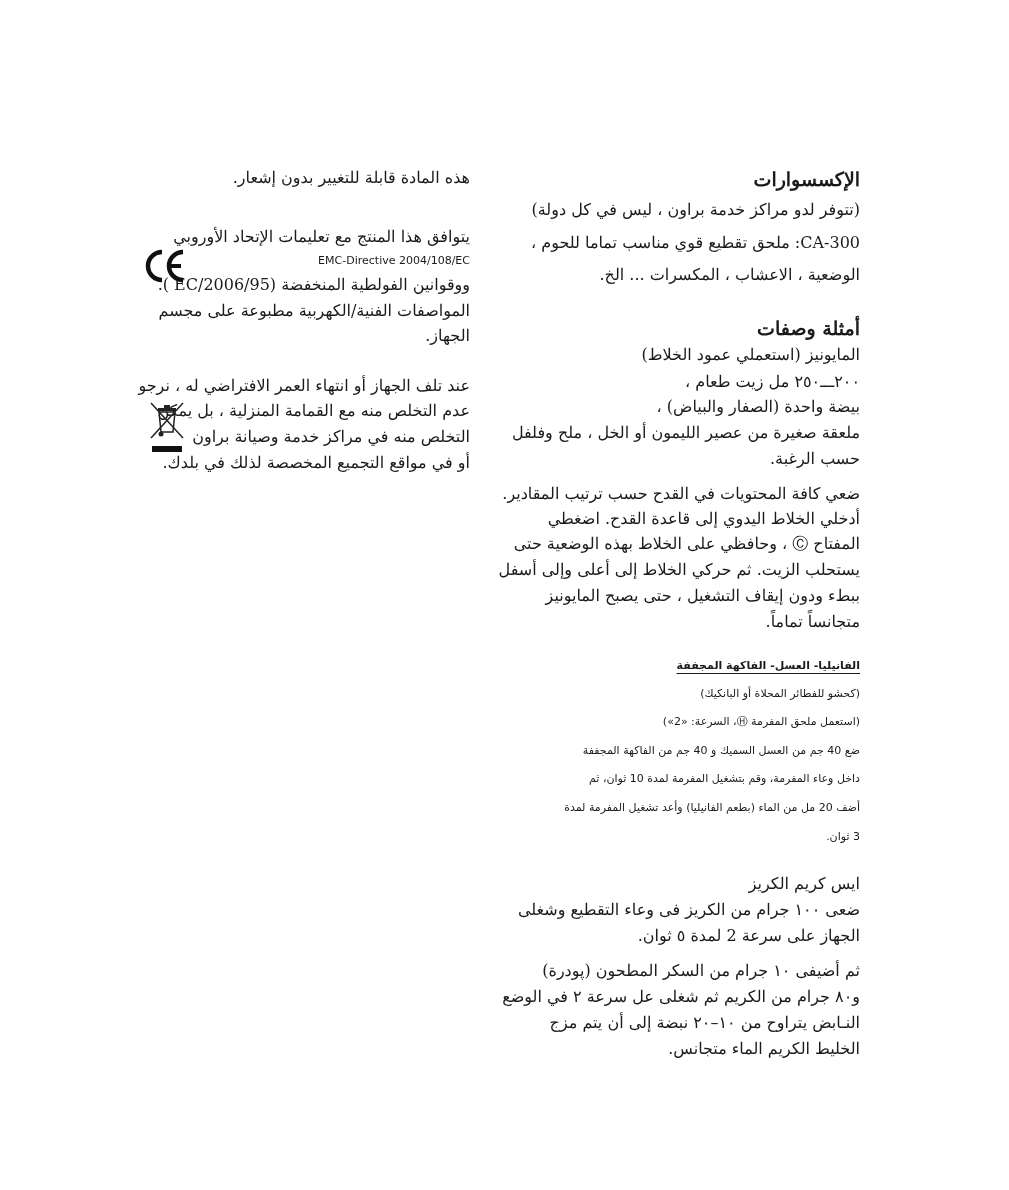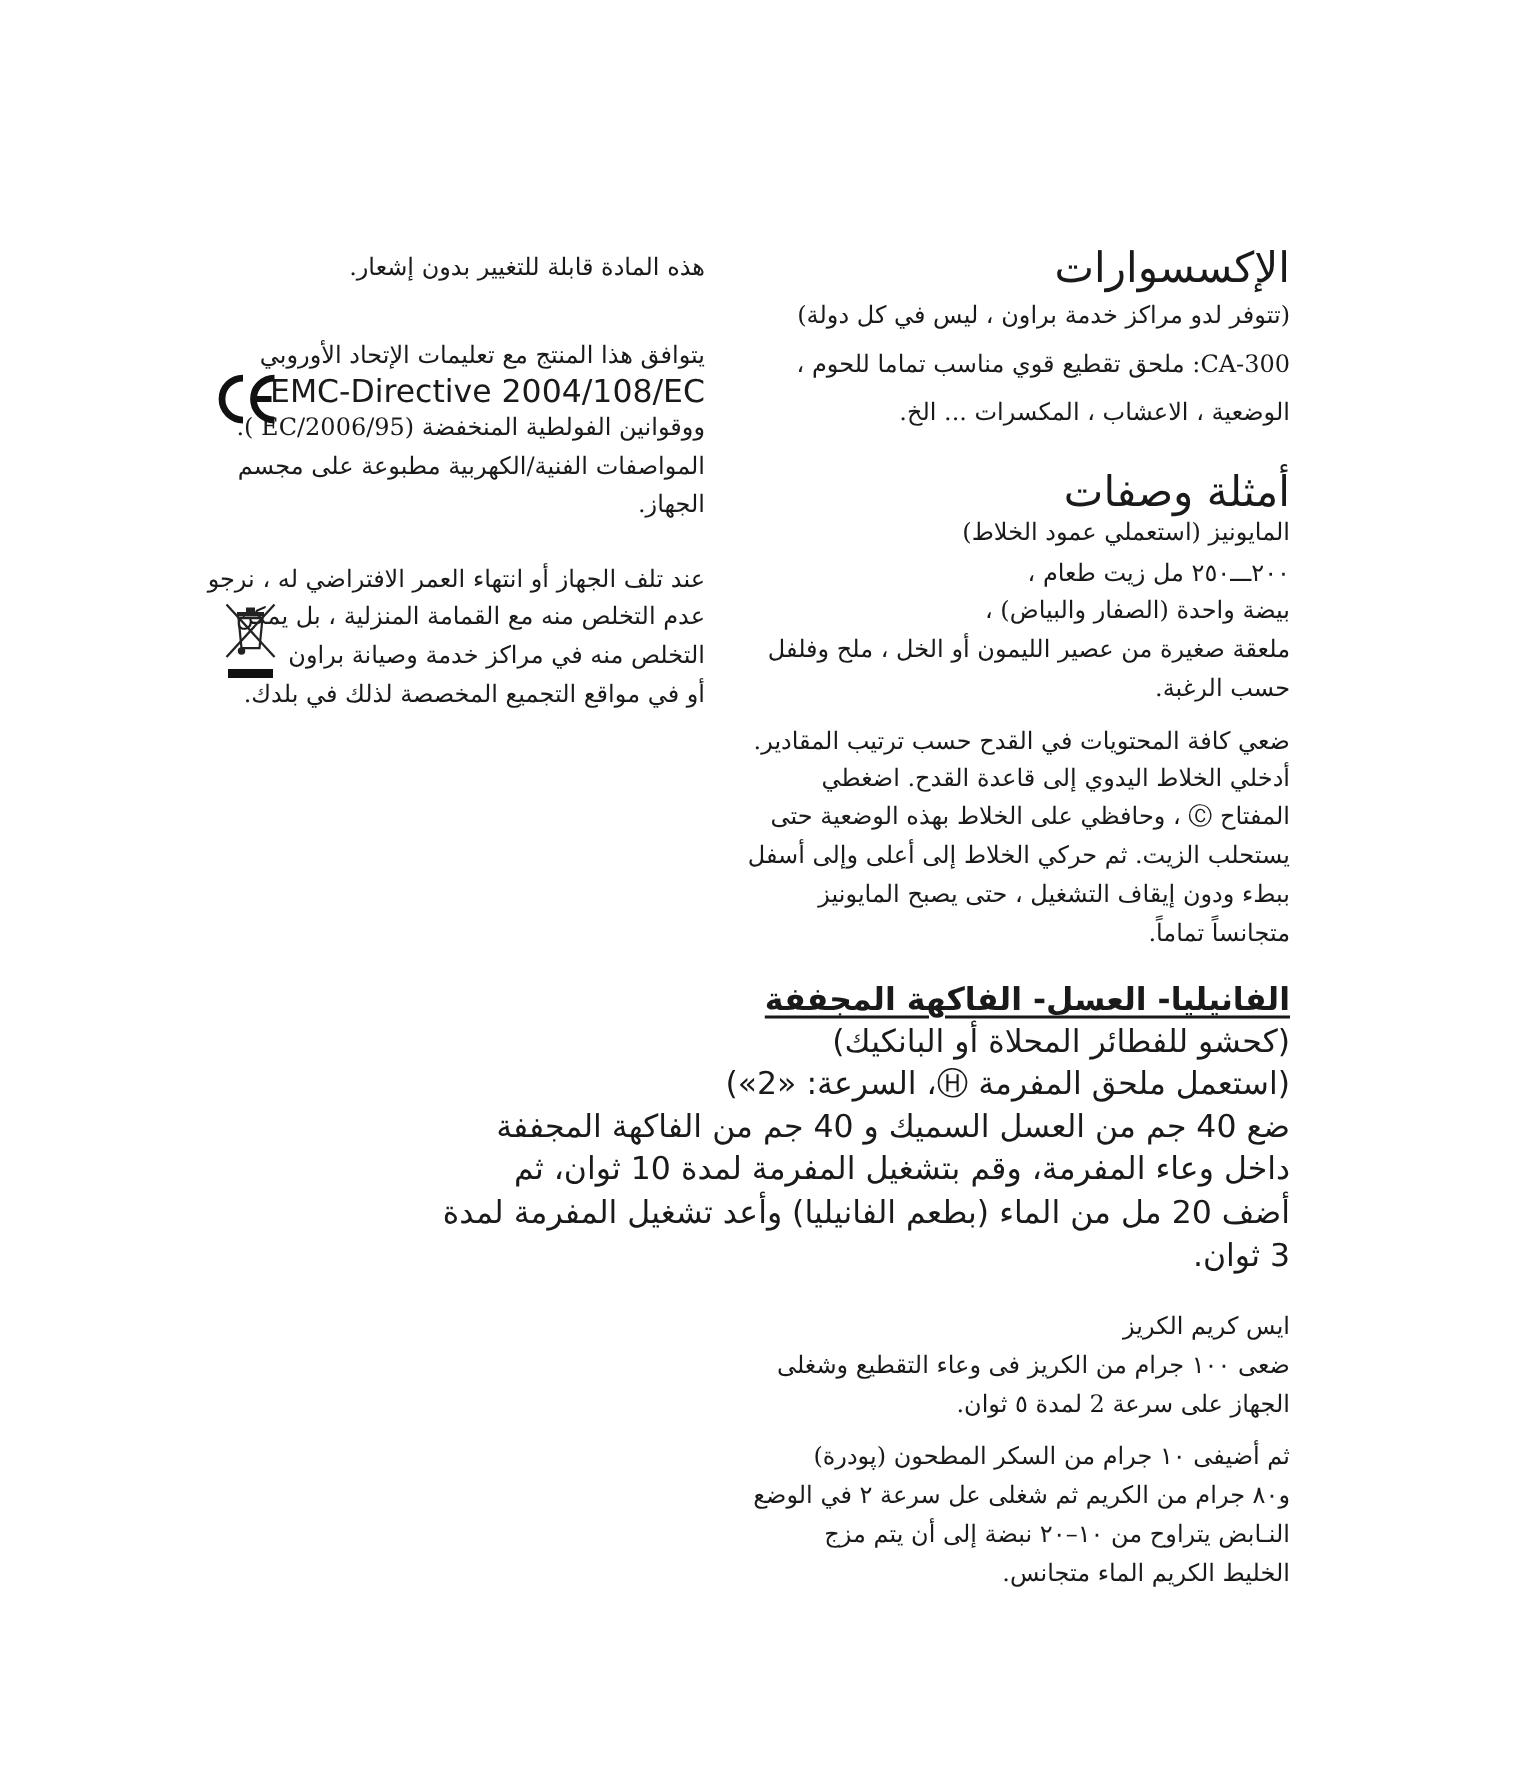--- a/index.html
+++ b/index.html
@@ -1,22 +1,22 @@
 <!DOCTYPE html>
 <html><head>
 <meta charset="utf-8">
 <style>
   html, body { margin: 0; padding: 0; background: #ffffff; }
   body { width: 1009px; height: 1190px; position: relative; overflow: hidden; color: #1a1a1a; }
   .col { position: absolute; direction: rtl; text-align: right; font-family: "DejaVu Serif", serif; }
   .line { position: absolute; right: 0; white-space: nowrap; font-size: 16px; line-height: 20px; }
-  .heading { font-weight: normal; font-size: 28px; line-height: 24px; }
+  .heading { font-weight: bold; font-size: 19px; line-height: 24px; }
   .subhead { font-weight: bold; font-size: 16px; text-decoration: underline; text-underline-offset: 4px; }
   .ul { text-underline-offset: 4px; }
-  .sans { font-family: "DejaVu Sans", sans-serif; font-size: 21px; }
+  .sans { font-family: "DejaVu Sans", sans-serif; font-size: 11px; }
   .ltr { direction: ltr; unicode-bidi: embed; }
   #right-col { right: 149px; top: 0; width: 400px; height: 1190px; }
   #left-col { right: 539px; top: 0; width: 340px; height: 973px; }
   .icon { position: absolute; }
 </style>
 </head>
 <body>
 
 <div id="right-col" class="col">
   <div>

